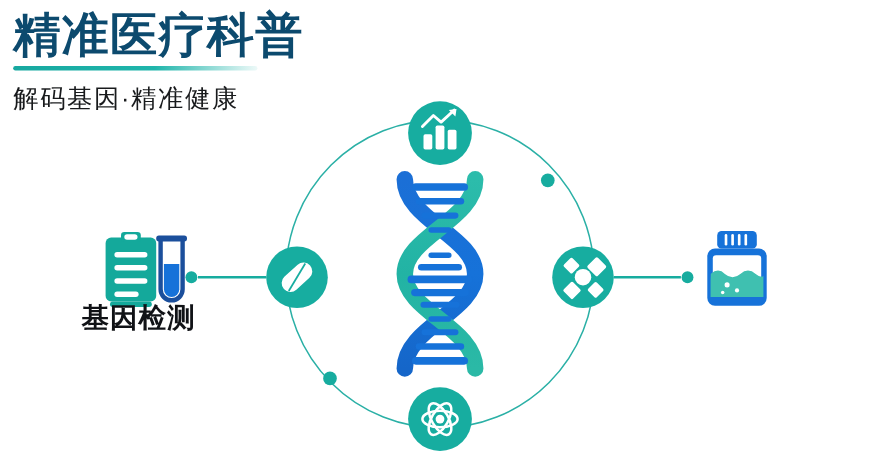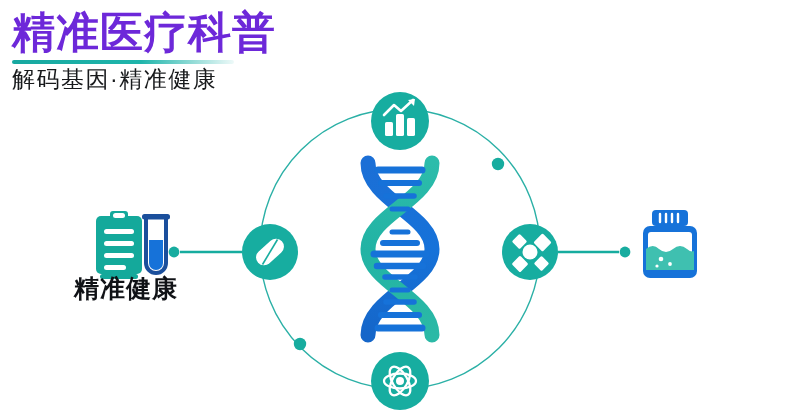--- a/index.html
+++ b/index.html
@@ -21,34 +21,35 @@
   
   #header {
     position: absolute;
     left: 12px;
     top: 8px;
     width: 500px;
   }
   #main-title {
     font-size: 43px;
     font-weight: bold;
-    color: #6d28d9;
+    color: #0c4a6e;
     letter-spacing: 1px;
     line-height: 1.12;
     margin: 0;
     white-space: nowrap;
   }
   #title-rule {
     margin-top: 4px;
     width: 222px;
     height: 4px;
     background: linear-gradient(to right, #17a8a0 0%, #1fb5ab 58%, rgba(31,181,171,0.08) 100%);
     border-radius: 2px;
   }
   #sub-title {
+    margin-top: 10px;
     font-size: 23px;
     font-weight: normal;
     color: #181a1c;
     letter-spacing: 1.5px;
     white-space: nowrap;
   }
 
   
   #diagram {
     position: absolute;
@@ -225,15 +226,15 @@
           <path d="M646,249 q7,-6 13,0 q7,6 14,0 q7,-6 14,0 q6,5 9,0 L696,272 L644,272 Z" fill="#3fc0b0"></path>
         </g>
         <circle cx="661" cy="259" r="2.3" fill="#ffffff"></circle>
         <circle cx="670" cy="264" r="1.9" fill="#ffffff"></circle>
         <circle cx="657" cy="266" r="1.6" fill="#ffffff"></circle>
       </g>
 
     </svg>
   </div>
 
-  <div class="side-label" id="label-left">精准健康</div>
+  <div class="side-label" id="label-left">基因检测</div>
 
 </div>
 
 </body></html>

